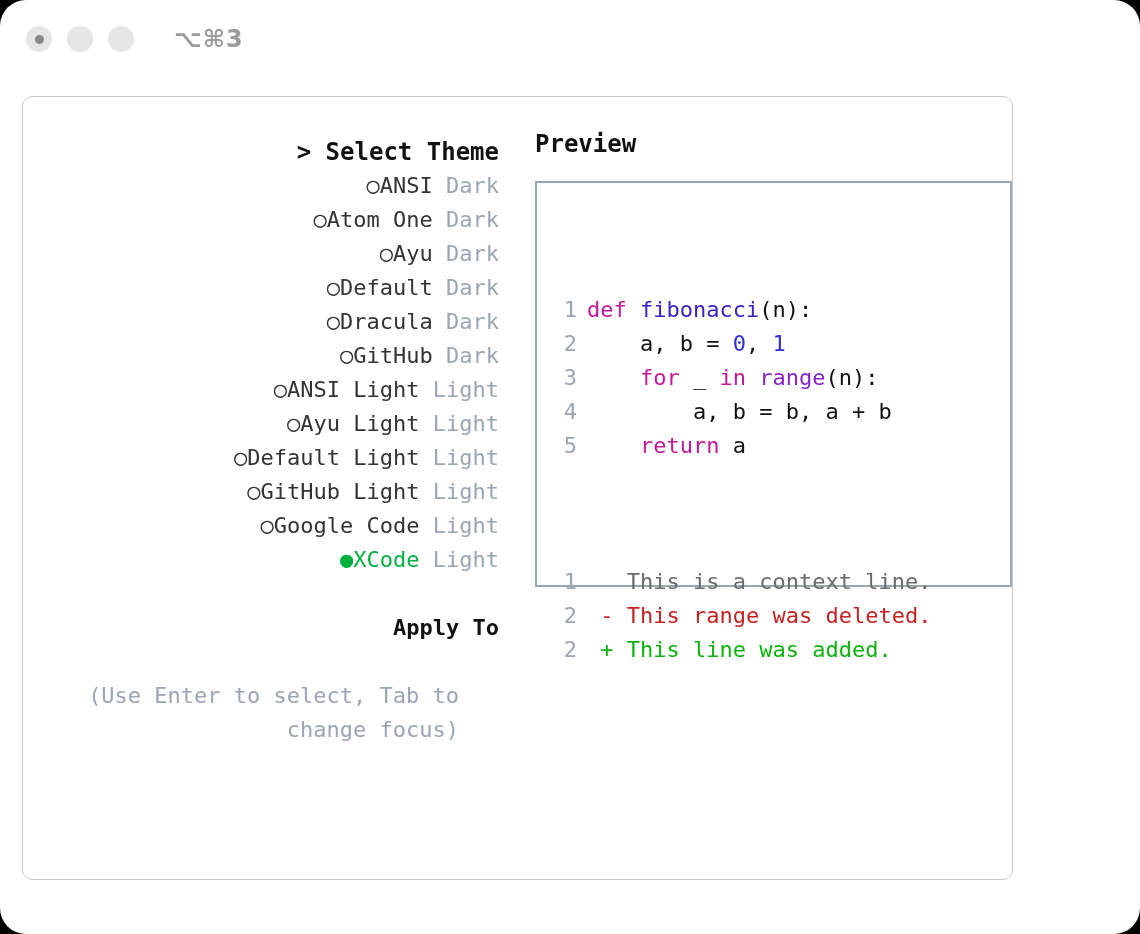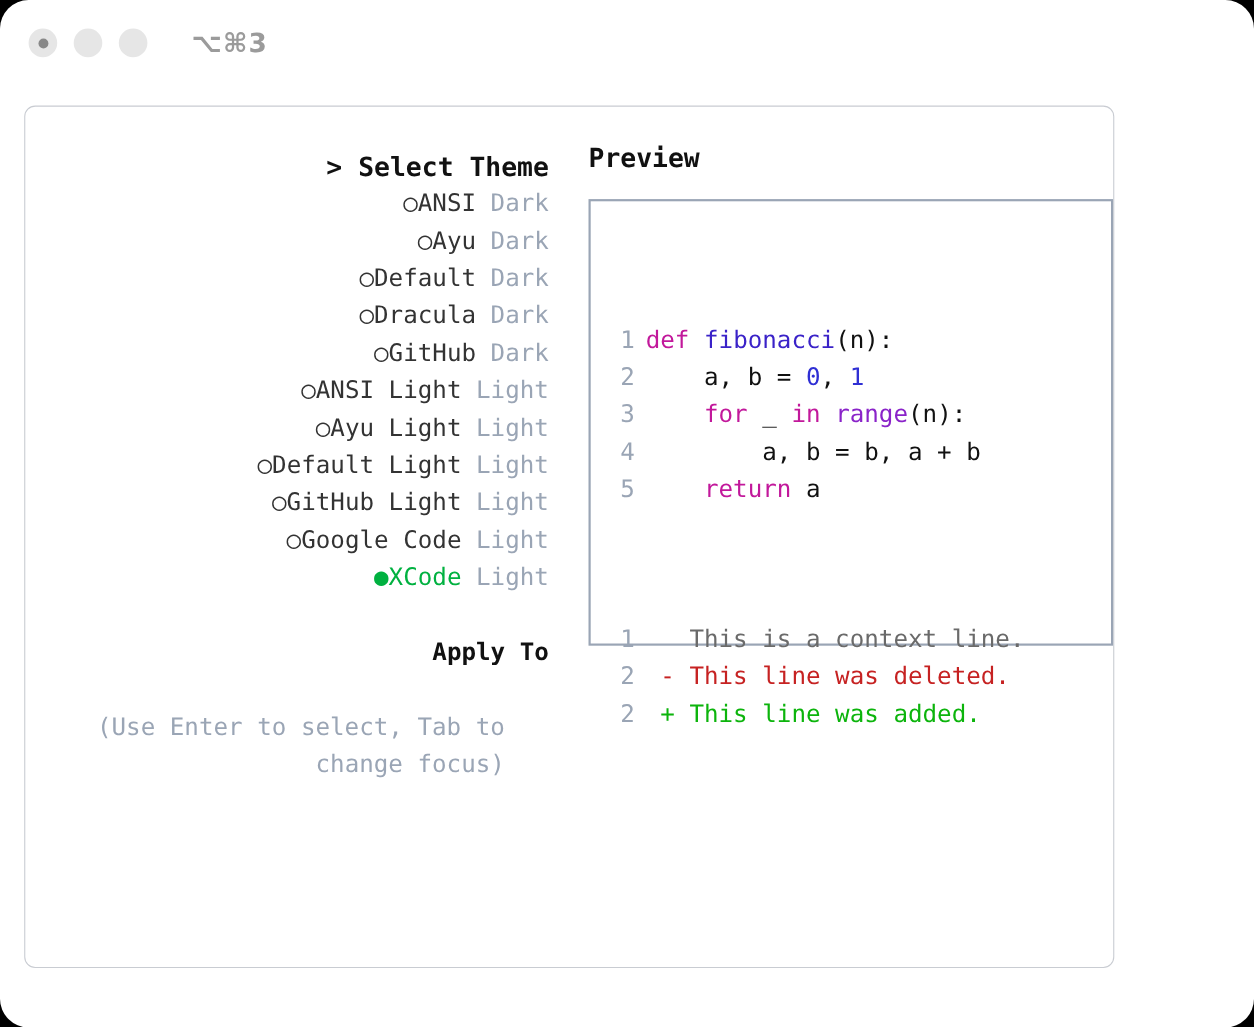--- a/index.html
+++ b/index.html
@@ -200,20 +200,21 @@
     <div class="shortcut">⌥⌘3</div>
   </div>
 
   <div class="panel">
     <div class="columns">
 
       <div class="left-col">
         <div class="section-head">&gt; Select Theme</div>
         <div id="theme-list">
             <div class="opt-row"><span class="bullet off">○</span><span class="opt-name">ANSI</span> <span class="opt-tag">Dark</span></div>
+            <div class="opt-row"><span class="bullet off">○</span><span class="opt-name">Atom One</span> <span class="opt-tag">Dark</span></div>
             <div class="opt-row"><span class="bullet off">○</span><span class="opt-name">Ayu</span> <span class="opt-tag">Dark</span></div>
             <div class="opt-row"><span class="bullet off">○</span><span class="opt-name">Default</span> <span class="opt-tag">Dark</span></div>
             <div class="opt-row"><span class="bullet off">○</span><span class="opt-name">Dracula</span> <span class="opt-tag">Dark</span></div>
             <div class="opt-row"><span class="bullet off">○</span><span class="opt-name">GitHub</span> <span class="opt-tag">Dark</span></div>
             <div class="opt-row"><span class="bullet off">○</span><span class="opt-name">ANSI Light</span> <span class="opt-tag">Light</span></div>
             <div class="opt-row"><span class="bullet off">○</span><span class="opt-name">Ayu Light</span> <span class="opt-tag">Light</span></div>
             <div class="opt-row"><span class="bullet off">○</span><span class="opt-name">Default Light</span> <span class="opt-tag">Light</span></div>
             <div class="opt-row"><span class="bullet off">○</span><span class="opt-name">GitHub Light</span> <span class="opt-tag">Light</span></div>
             <div class="opt-row"><span class="bullet off">○</span><span class="opt-name">Google Code</span> <span class="opt-tag">Light</span></div>
             <div class="opt-row"><span class="bullet on">●</span><span class="opt-name sel">XCode</span> <span class="opt-tag">Light</span></div>
@@ -224,20 +225,20 @@
         <div class="apply-head">Apply To</div>
 
         <div class="hint">(Use Enter to select, Tab to change focus)</div>
       </div>
 
       <div class="right-col">
         <div class="preview-title">Preview</div>
         <div class="preview-box">
           <div class="code">
             <div id="code-lines"><div><span class="ln">1</span><span class="kw">def</span><span class="pl"> </span><span class="fn">fibonacci</span><span class="pl">(n):</span></div><div><span class="ln">2</span><span class="pl">    a, b = </span><span class="num">0</span><span class="pl">, </span><span class="num">1</span></div><div><span class="ln">3</span><span class="pl">    </span><span class="kw">for</span><span class="pl"> _ </span><span class="kw">in</span><span class="pl"> </span><span class="bi">range</span><span class="pl">(n):</span></div><div><span class="ln">4</span><span class="pl">        a, b = b, a + b</span></div><div><span class="ln">5</span><span class="pl">    </span><span class="kw">return</span><span class="pl"> a</span></div></div>
-            <div class="diff-block" id="diff-lines"><div><span class="ln">1</span><span class="ctx">   This is a context line.</span></div><div><span class="ln">2</span><span class="del"> - This line was deleted.</span></div><div><span class="ln">2</span><span class="add"> + This line was added.</span></div></div>
+            <div class="diff-block" id="diff-lines"><div><span class="ln">1</span><span class="ctx">   This is a context line.</span></div><div><span class="ln">2</span><span class="del"> - This range was deleted.</span></div><div><span class="ln">2</span><span class="add"> + This line was added.</span></div></div>
           </div>
         </div>
       </div>
 
     </div>
   </div>
 </div>
 
 </body></html>

